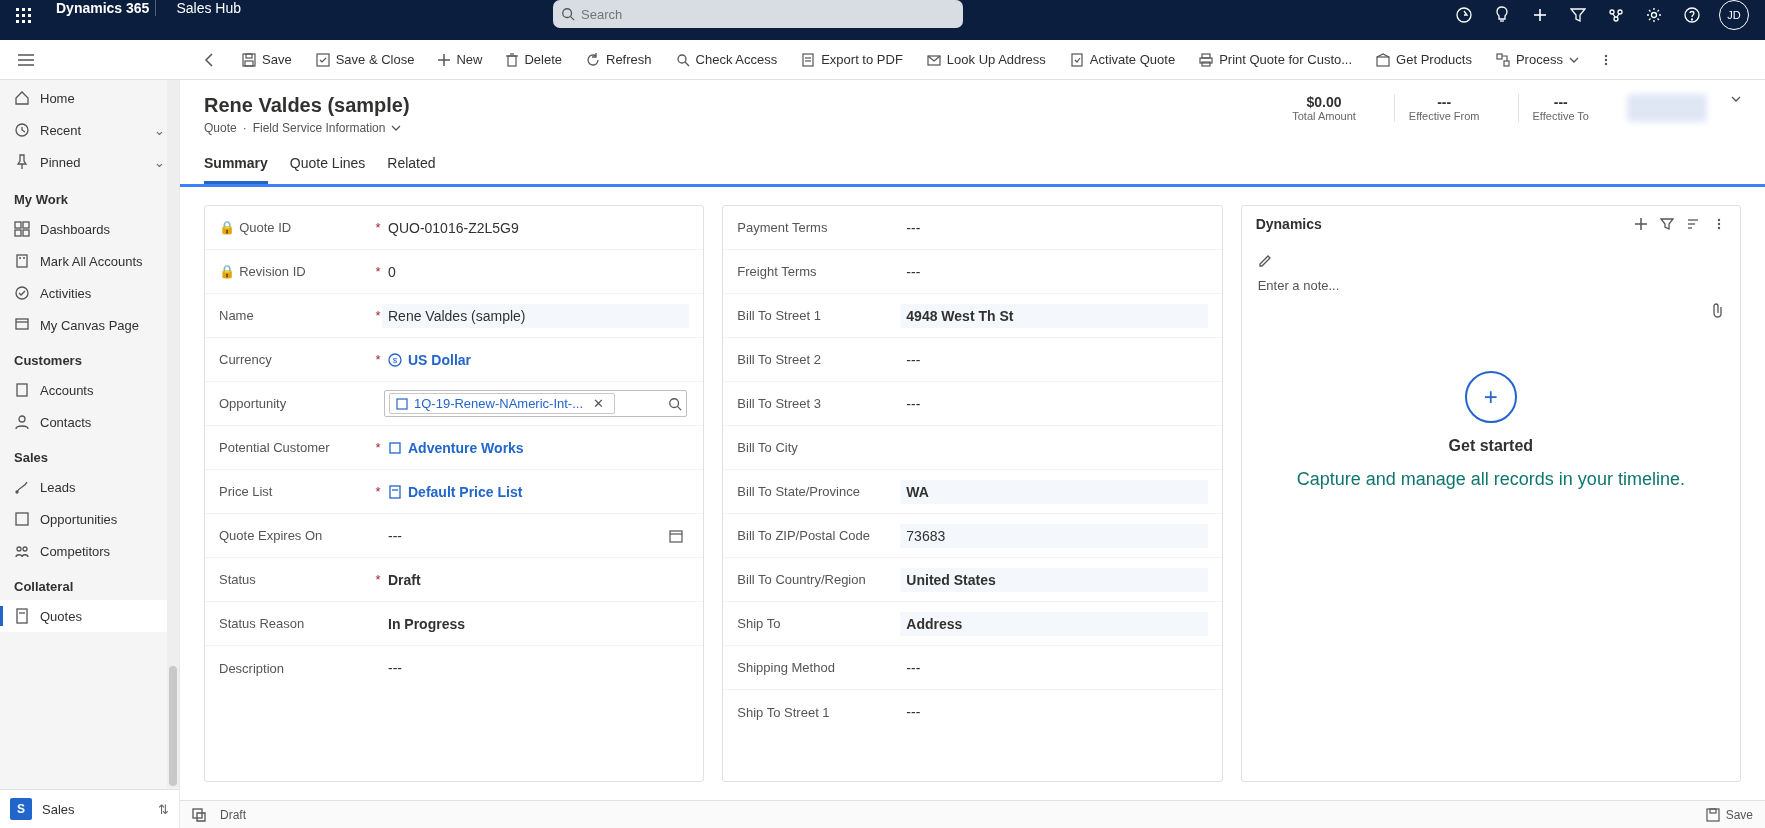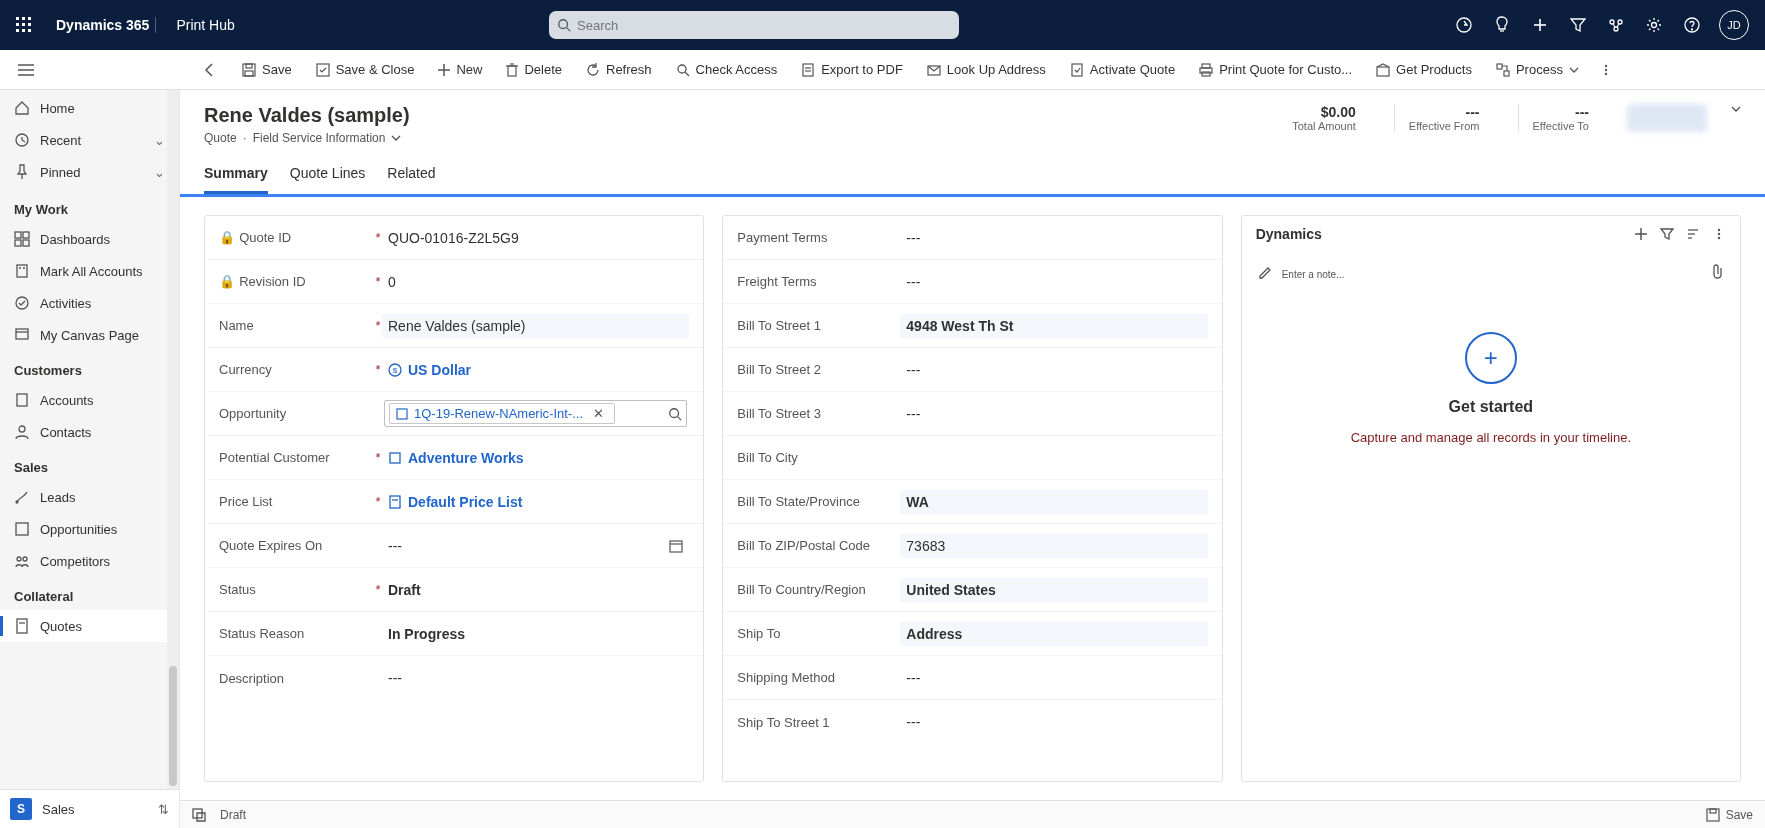--- a/index.html
+++ b/index.html
@@ -1,20 +1,20 @@
 <!DOCTYPE html>
 <html><head>
 <meta charset="utf-8">
 <style>
 * { box-sizing: border-box; margin: 0; padding: 0; font-family: "Segoe UI", Arial, sans-serif; }
 html, body { height: 100%; width: 100%; overflow: hidden; }
 body { display: flex; flex-direction: column; background: #fff; font-size: 13px; color: #323130; }
 
 
-.topbar { height: 50px; background: #0b1e3d; color: #fff; display: flex; align-items: center; padding: 0 8px; gap: 10px; }
+.topbar { height: 40px; background: #0b1e3d; color: #fff; display: flex; align-items: flex-start; padding: 0 8px; gap: 10px; }
 .topbar .waffle { width: 32px; height: 32px; display: flex; align-items: center; justify-content: center; cursor: pointer; }
 .topbar .brand { font-weight: 600; font-size: 14px; padding: 0 6px; border-right: 1px solid rgba(255,255,255,0.3); }
 .topbar .apptitle { font-size: 14px; padding: 0 10px; }
 .topbar .spacer-left { flex: 0.6; }
 .topbar .spacer-right { flex: 1; }
 .topbar .search { width: 410px; height: 28px; background: #d8dde3; border-radius: 7px; display: flex; align-items: center; padding: 0 8px; gap: 6px; color: #555; }
 .topbar .search input { border: none; background: transparent; outline: none; flex: 1; font-size: 13px; color: #555; }
 .topbar .top-icons { display: flex; align-items: center; gap: 16px; padding-right: 8px; }
 .topbar .top-icons .icn { width: 22px; height: 22px; display: flex; align-items: center; justify-content: center; cursor: pointer; }
 .topbar .avatar { width: 30px; height: 30px; border-radius: 50%; border: 1px solid #fff; display: flex; align-items: center; justify-content: center; font-size: 11px; }
@@ -40,21 +40,21 @@
 .sidenav .bottom-switch .updown { margin-left:auto; color:#666; }
 .scroll-track { width: 12px; background: #eee; position:absolute; right:0; top:0; bottom:40px; }
 .scroll-thumb { background:#c8c8c8; border-radius:6px; width:8px; margin:2px; height:120px; position:absolute; bottom:0; }
 
 
 .page { flex: 1; display: flex; flex-direction: column; overflow: hidden; }
 .pagehead { padding: 14px 24px 0 24px; display: flex; align-items: flex-start; }
 .pagehead .titleblock .title { font-size: 20px; font-weight: 600; }
 .pagehead .titleblock .sub { font-size: 12px; color: #555; margin-top: 4px; display:flex; align-items:center; gap:6px; }
 .pagehead .metrics { margin-left: auto; display: flex; gap: 24px; align-items: flex-start; }
-.pagehead .metric { text-align: right; border-left: 1px solid #e1e1e1; padding: 0 14px; }
+.pagehead .metric { text-align: center; border-left: 1px solid #e1e1e1; padding: 0 14px; }
 .pagehead .metric:first-child { border-left: none; }
 .pagehead .metric .val { font-size: 14px; font-weight: 600; }
 .pagehead .metric .lbl { font-size: 11px; color: #666; }
 .pagehead .blur { width: 80px; height: 28px; background: #dfe7f5; filter: blur(3px); border-radius: 4px; }
 
 .tabs { display: flex; gap: 22px; padding: 14px 24px 0 24px; border-bottom: 3px solid #3b82f6; }
 .tab { padding: 6px 0 10px 0; font-size: 14px; cursor: pointer; color: #323130; }
 .tab.active { font-weight: 600; border-bottom: 3px solid #2266cc; }
 
 .form-area { flex: 1; display: flex; gap: 18px; padding: 18px 24px; overflow: auto; }
@@ -72,26 +72,26 @@
 .link-val { color: #2266cc; font-weight: 600; }
 .lookup-chip { display: flex; align-items: center; gap: 6px; background: #fff; border: 1px solid #c8c8c8; padding: 2px 6px; border-radius: 2px; font-size: 13px; }
 .lookup-wrap { display:flex; align-items:center; gap:6px; background:#fff; border:1px solid #bfbfbf; padding:2px 4px; border-radius:2px; width:100%; }
 .lookup-wrap .chip-x { color:#555; cursor:pointer; padding:0 4px; }
 .lookup-wrap .mag { margin-left:auto; color:#555; cursor:pointer; }
 
 .timeline-head { display:flex; align-items:center; padding:10px 14px; font-weight:600; font-size:14px; }
 .timeline-head .tl-icons { margin-left:auto; display:flex; gap:12px; color:#555; }
 .timeline-search { margin: 6px 14px; border:1px solid #ccc; border-radius:2px; display:flex; align-items:center; padding:6px 8px; gap:6px; font-size:13px; color:#555; }
 .timeline-search input { border:none; outline:none; flex:1; font-size:13px; }
-.timeline-note { margin: 6px 14px; display:flex; align-items:flex-end; gap:10px; padding:6px 2px; color:#555; font-size:10px; }
+.timeline-note { margin: 6px 14px; display:flex; align-items:flex-start; gap:10px; padding:6px 2px; color:#555; font-size:13px;flex-direction:column; }
 .timeline-note .attach { margin-left:auto; color:#666; }
 .timeline-body { display:flex; flex-direction:column; align-items:center; justify-content:center; padding: 40px 20px; gap:14px; text-align:center; }
 .timeline-body .big-plus { width:52px; height:52px; border:2px solid #2266cc; border-radius:50%; display:flex; align-items:center; justify-content:center; color:#2266cc; font-size:24px; }
 .timeline-body .gs-title { font-size:16px; font-weight:600; }
-.timeline-body .gs-sub { font-size:13px; color:#7f1d1d; }
+.timeline-body .gs-sub { font-size:18px; color:#0f766e; }
 
 
 .footer { height: 28px; border-top: 1px solid #e1e1e1; background:#fafafa; display:flex; align-items:center; padding:0 12px; font-size:12px; color:#555; justify-content:space-between; }
 .footer .ft-left { display:flex; gap:14px; align-items:center; }
 .footer .ft-right { display:flex; gap:6px; align-items:center; cursor:pointer; }
 
 svg { display:block; }
 </style>
 </head>
 <body>
@@ -104,21 +104,21 @@
         <rect x="12" y="0" width="3" height="3"></rect>
         <rect x="0" y="6" width="3" height="3"></rect>
         <rect x="6" y="6" width="3" height="3"></rect>
         <rect x="12" y="6" width="3" height="3"></rect>
         <rect x="0" y="12" width="3" height="3"></rect>
         <rect x="6" y="12" width="3" height="3"></rect>
         <rect x="12" y="12" width="3" height="3"></rect>
       </svg>
   </div>
   <div class="brand">Dynamics 365</div>
-  <div class="apptitle">Print Hub</div>
+  <div class="apptitle">Sales Hub</div>
   <div class="spacer-left"></div>
   <div class="search">
     <svg width="14" height="14" viewBox="0 0 16 16" fill="none" stroke="#555" stroke-width="1.5">
         <circle cx="7" cy="7" r="5"></circle>
         <line x1="11" y1="11" x2="15" y2="15"></line>
       </svg>
     <input placeholder="Search" style="">
   </div>
   <div class="spacer-right"></div>
   <div class="top-icons">

